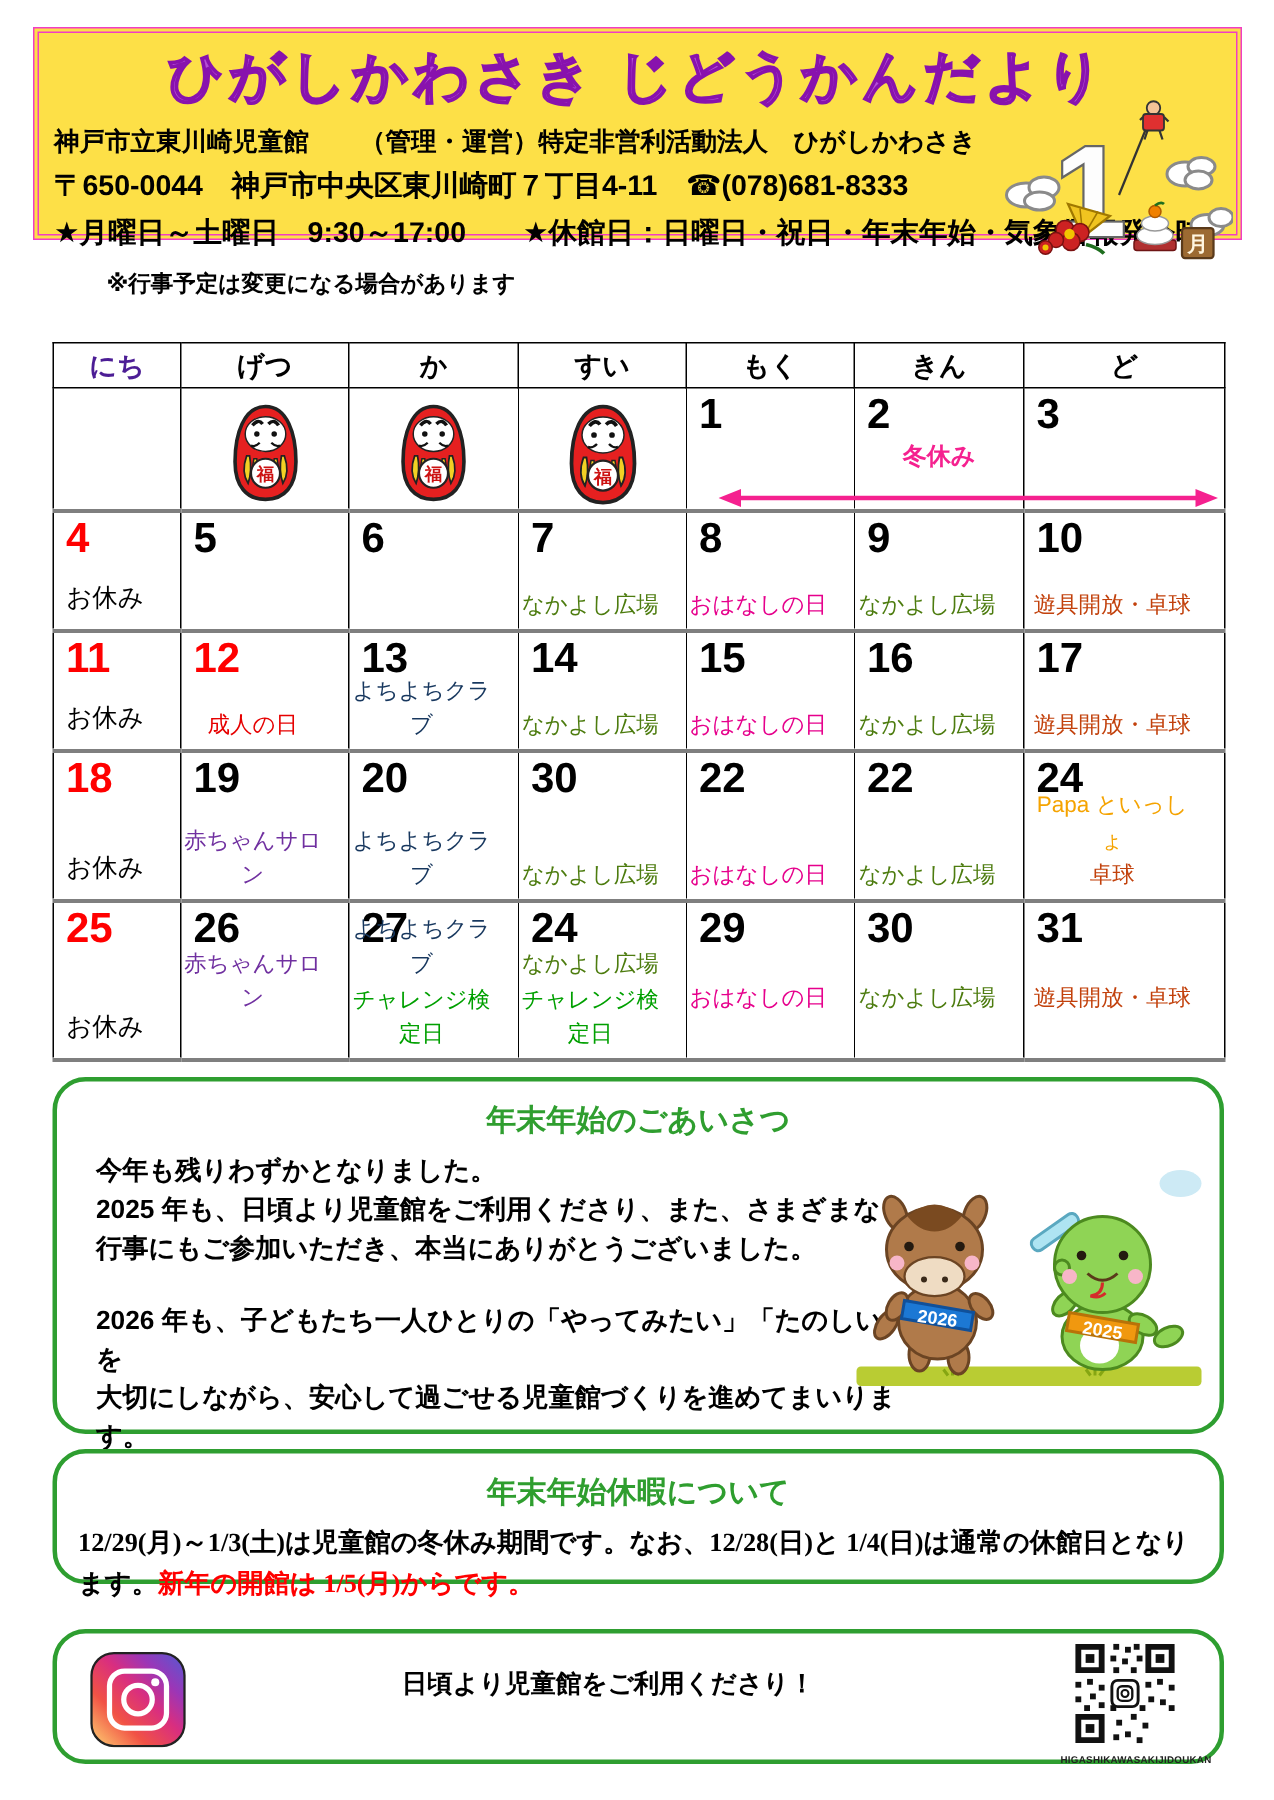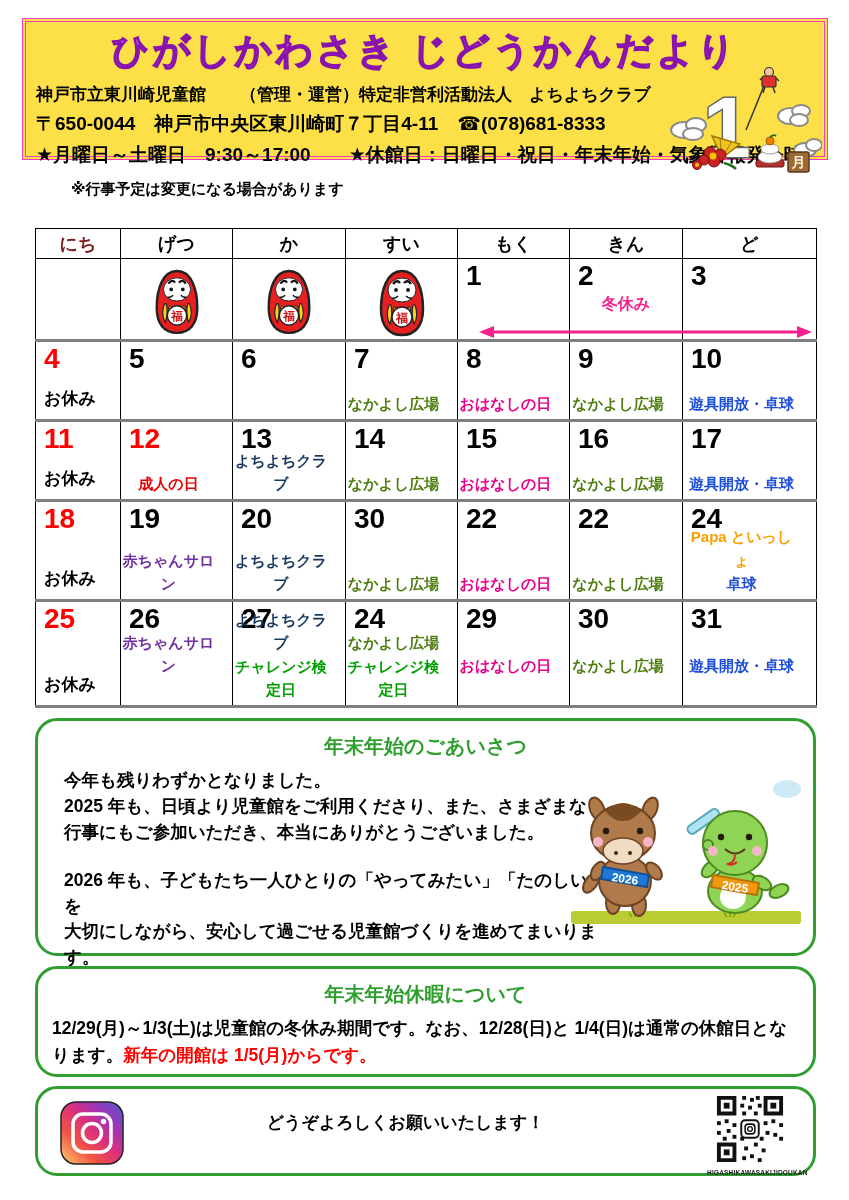--- a/index.html
+++ b/index.html
@@ -34,45 +34,45 @@
     -webkit-text-stroke: 1.2px #8812ad; letter-spacing: 2px; white-space: nowrap;
   }
   .cal-note { font-size: 15px; font-weight: bold; margin-left: 16px; padding-bottom: 7px; white-space: nowrap; }
 
   
   .cal-wrap { position: absolute; left: 35px; top: 228px; width: 781px; }
   table.cal { border-collapse: collapse; table-layout: fixed; width: 781px; }
   table.cal th, table.cal td { border: 1.6px solid #000; background: #fff; }
   tr.dayhead th { height: 30px; font-size: 18px; font-weight: bold; text-align: center; }
   th.sun, td.closed { background: #e4e4e4; }
-  th.sun { color: #7f1d1d; }
+  th.sun { color: #4c1d95; }
   tr.w0 { height: 82px; } tr.w1 { height: 80px; } tr.w2 { height: 80px; }
   tr.w3 { height: 100px; } tr.w4 { height: 106px; }
   tr.wk td { border-bottom: 3px solid #7f7f7f; position: relative; vertical-align: top; overflow: hidden; }
   .dnum { font-size: 28px; font-weight: bold; padding: 1px 0 0 8px; line-height: 1.15; }
   .dnum.red { color: #ff0000; }
   .evs {
     position: absolute; left: 1px; right: 17px; bottom: 4px;
-    text-align: center; font-weight: bold; font-size: 15px; line-height: 1.55;
+    text-align: center; font-weight: normal; font-size: 15px; line-height: 1.55;
   }
   .closed-lab { font-size: 17px; color: #000; bottom: 7px; }
   .ev-darkred { color: #4d7c0f; } .ev-magenta { color: #e6008c; }
-  .ev-green  { color: #1d4ed8; } .ev-navy   { color: #17375e; }
+  .ev-green  { color: #c2410c; } .ev-navy   { color: #17375e; }
   .ev-red    { color: #e60000; } .ev-purple { color: #7030a0; }
   .ev-orange { color: #f5a300; } .ev-bgreen { color: #00a000; }
   .fuyu-note { position: absolute; top: 35px; left: 0; right: 0; text-align: center;
                color: #f5218f; font-weight: bold; font-size: 16px; }
   .daruma { display: block; margin: 6px auto 0; }
   .arrow-overlay { position: absolute; left: 444px; top: 96px; width: 333px; height: 16px; pointer-events: none; }
 
   
   .green-box { position: absolute; left: 35px; width: 781px; border: 3px solid #2e9e30;
                border-radius: 22px; background: #fff; }
   #greeting-box { top: 718px; height: 238px; }
-  #holiday-box  { top: 966px; height: 111px; }
+  #holiday-box  { top: 966px; height: 90px; font-family: Liberation Serif, serif; }
   #instagram-box{ top: 1086px; height: 90px; }
   .gb-title { text-align: center; color: #2f9e2f; font-size: 20px; font-weight: bold; margin-top: 12px; }
   .greeting-text { margin: 8px 0 0 26px; width: 545px; font-size: 17.5px; font-weight: bold; line-height: 1.48; }
   .greeting-text .p2 { margin-top: 22px; }
   .mascots { position: absolute; right: 8px; top: 50px; width: 240px; height: 170px; }
   .holiday-text { margin: 7px 14px 0 14px; font-size: 17.5px; font-weight: bold; line-height: 1.55; }
   .red-text { color: #ff0000; }
 
   
   .ig-logo { position: absolute; left: 22px; top: 12px; width: 64px; height: 64px; }
@@ -101,21 +101,21 @@
       <path d="M43,40 q4,11 -1,19 q-3,-9 -1,-19 Z" fill="#f2d024" stroke="#222" stroke-width="1.2"></path>
       <path d="M38,42 q2,9 -1,15 q-2,-7 -1,-15 Z" fill="#f2d024" stroke="#222" stroke-width="1"></path>
       <circle cx="30" cy="52" r="10" fill="#fff" stroke="#222" stroke-width="1.5"></circle>
       <text x="30" y="57" font-size="12" font-weight="bold" fill="#cc1111" text-anchor="middle">福</text>
     </g>
   </defs>
 </svg>
 
 <div class="header-box">
   <div class="header-title">ひがしかわさき じどうかんだより</div>
-  <div class="header-info hl1">神戸市立東川崎児童館　　（管理・運営）特定非営利活動法人　よちよちクラブ</div>
+  <div class="header-info hl1">神戸市立東川崎児童館　　（管理・運営）特定非営利活動法人　ひがしかわさき</div>
   <div class="header-info hl2">〒650-0044　神戸市中央区東川崎町７丁目4-11　☎(078)681-8333</div>
   <div class="header-info hl3">★月曜日～土曜日　9:30～17:00　　★休館日：日曜日・祝日・年末年始・気象警報発令時</div>
 
   <svg class="jan-deco" viewBox="0 0 158 114">
     <g stroke="#8a8a8a" stroke-width="2" fill="#fff">
       <ellipse cx="20" cy="70" rx="13" ry="8"></ellipse>
         <ellipse cx="32" cy="65" rx="10" ry="7"></ellipse>
         <ellipse cx="29" cy="74" rx="10" ry="6"></ellipse>
     </g>
     <g stroke="#8a8a8a" stroke-width="2" fill="#fff">
@@ -439,21 +439,21 @@
         <stop offset="1" stop-color="#515bd4"></stop>
       </linearGradient>
     </defs>
     <rect x="1" y="1" width="62" height="62" rx="15" fill="url(#igGrad)" stroke="#222" stroke-width="1.5"></rect>
     <rect x="13" y="13" width="38" height="38" rx="10" fill="none" stroke="#fff" stroke-width="3.5"></rect>
     <circle cx="32" cy="32" r="9.5" fill="none" stroke="#fff" stroke-width="3.5"></circle>
     <circle cx="43.5" cy="20.5" r="2.7" fill="#fff"></circle>
   </svg>
 
   <div class="ig-text">
-    <div class="ig-sub">どうぞよろしくお願いいたします！</div>
+    <div class="ig-sub">日頃より児童館をご利用くださり！</div>
   </div>
 
   <div class="qr-block">
     <svg width="70" height="70" viewBox="0 0 72 72">
       <rect width="72" height="72" fill="#fff"></rect>
       <g fill="#111">
         <path d="M2,2 h20 v20 h-20 Z M6,6 v12 h12 v-12 Z" fill-rule="evenodd"></path>
         <rect x="9" y="9" width="6" height="6"></rect>
         <path d="M50,2 h20 v20 h-20 Z M54,6 v12 h12 v-12 Z" fill-rule="evenodd"></path>
         <rect x="57" y="9" width="6" height="6"></rect>

